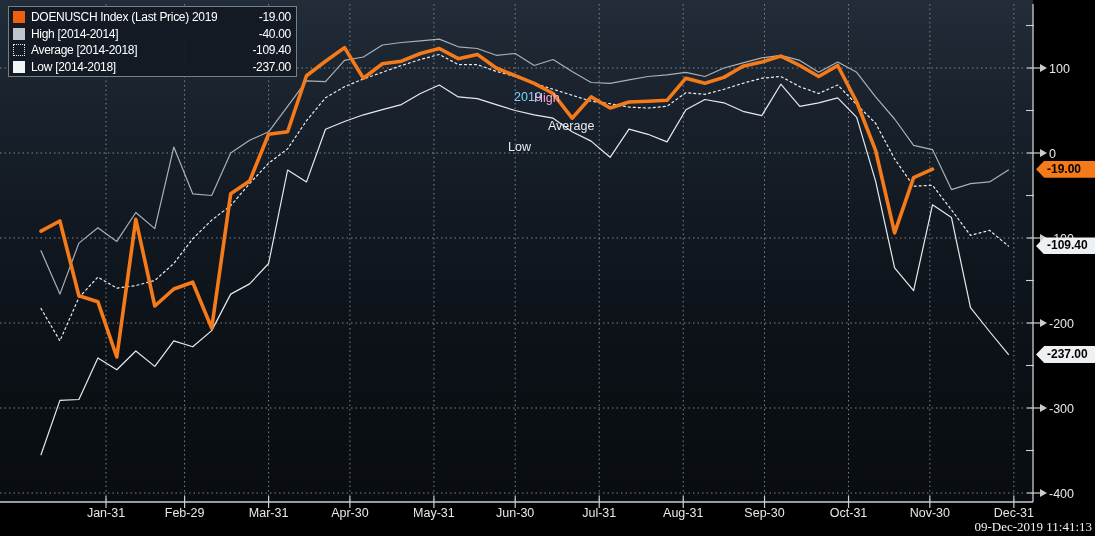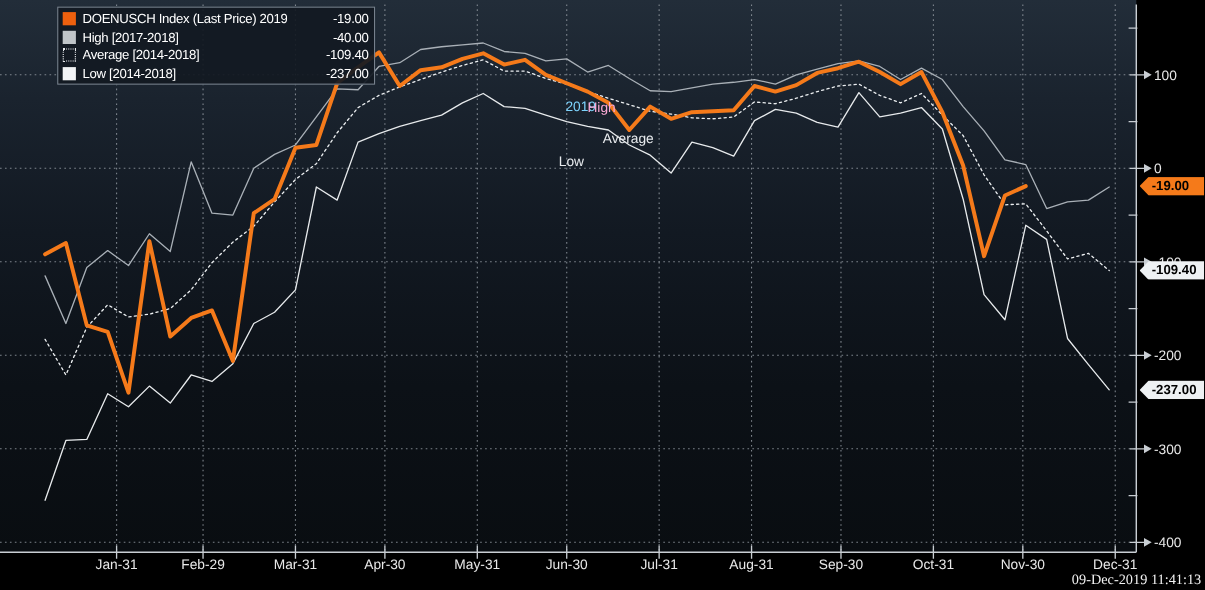--- a/index.html
+++ b/index.html
@@ -10,21 +10,21 @@
   }
   .plot-bg{
     position:absolute;left:0;top:0;width:1033px;height:502px;
     background:linear-gradient(180deg,#222d39 0%,#1a232e 18%,#121922 42%,#0c1117 70%,#090d11 100%);
   }
   svg.layer{position:absolute;left:0;top:0;}
   
   .legend{
     position:absolute;left:8px;top:6px;width:289px;height:71px;
     background:rgba(18,25,34,0.92);border:1px solid #76808c;
-    box-sizing:border-box;padding:2px 5px 0 4px;z-index:30;margin-left:44px;
+    box-sizing:border-box;padding:2px 5px 0 4px;z-index:30;
   }
   .legend-row{display:flex;align-items:center;height:16.5px;font-size:12px;
     letter-spacing:-0.3px;color:#fff;white-space:nowrap;}
   .swatch{width:12px;height:12px;margin-right:6px;flex:0 0 auto;box-sizing:border-box;}
   .legend-row:nth-child(1) .swatch{background:#ee600e;}
   .legend-row:nth-child(2) .swatch{background:#c0c5c9;}
   .legend-row:nth-child(3) .swatch{background:transparent;border:1.5px dotted #e8ebee;}
   .legend-row:nth-child(4) .swatch{background:#f2f4f6;}
   .legend-label{flex:0 1 auto;overflow:hidden;}
   .legend-value{margin-left:auto;padding-left:8px;}
@@ -124,21 +124,21 @@
     </svg>
 
   <div class="legend">
     <div class="legend-row">
       <span class="swatch"></span>
       <span class="legend-label">DOENUSCH Index (Last Price) 2019</span>
       <span class="legend-value">-19.00</span>
     </div>
     <div class="legend-row">
       <span class="swatch"></span>
-      <span class="legend-label">High [2017-2018]</span>
+      <span class="legend-label">High [2014-2014]</span>
       <span class="legend-value">-40.00</span>
     </div>
     <div class="legend-row">
       <span class="swatch"></span>
       <span class="legend-label">Average [2014-2018]</span>
       <span class="legend-value">-109.40</span>
     </div>
     <div class="legend-row">
       <span class="swatch"></span>
       <span class="legend-label">Low [2014-2018]</span>

